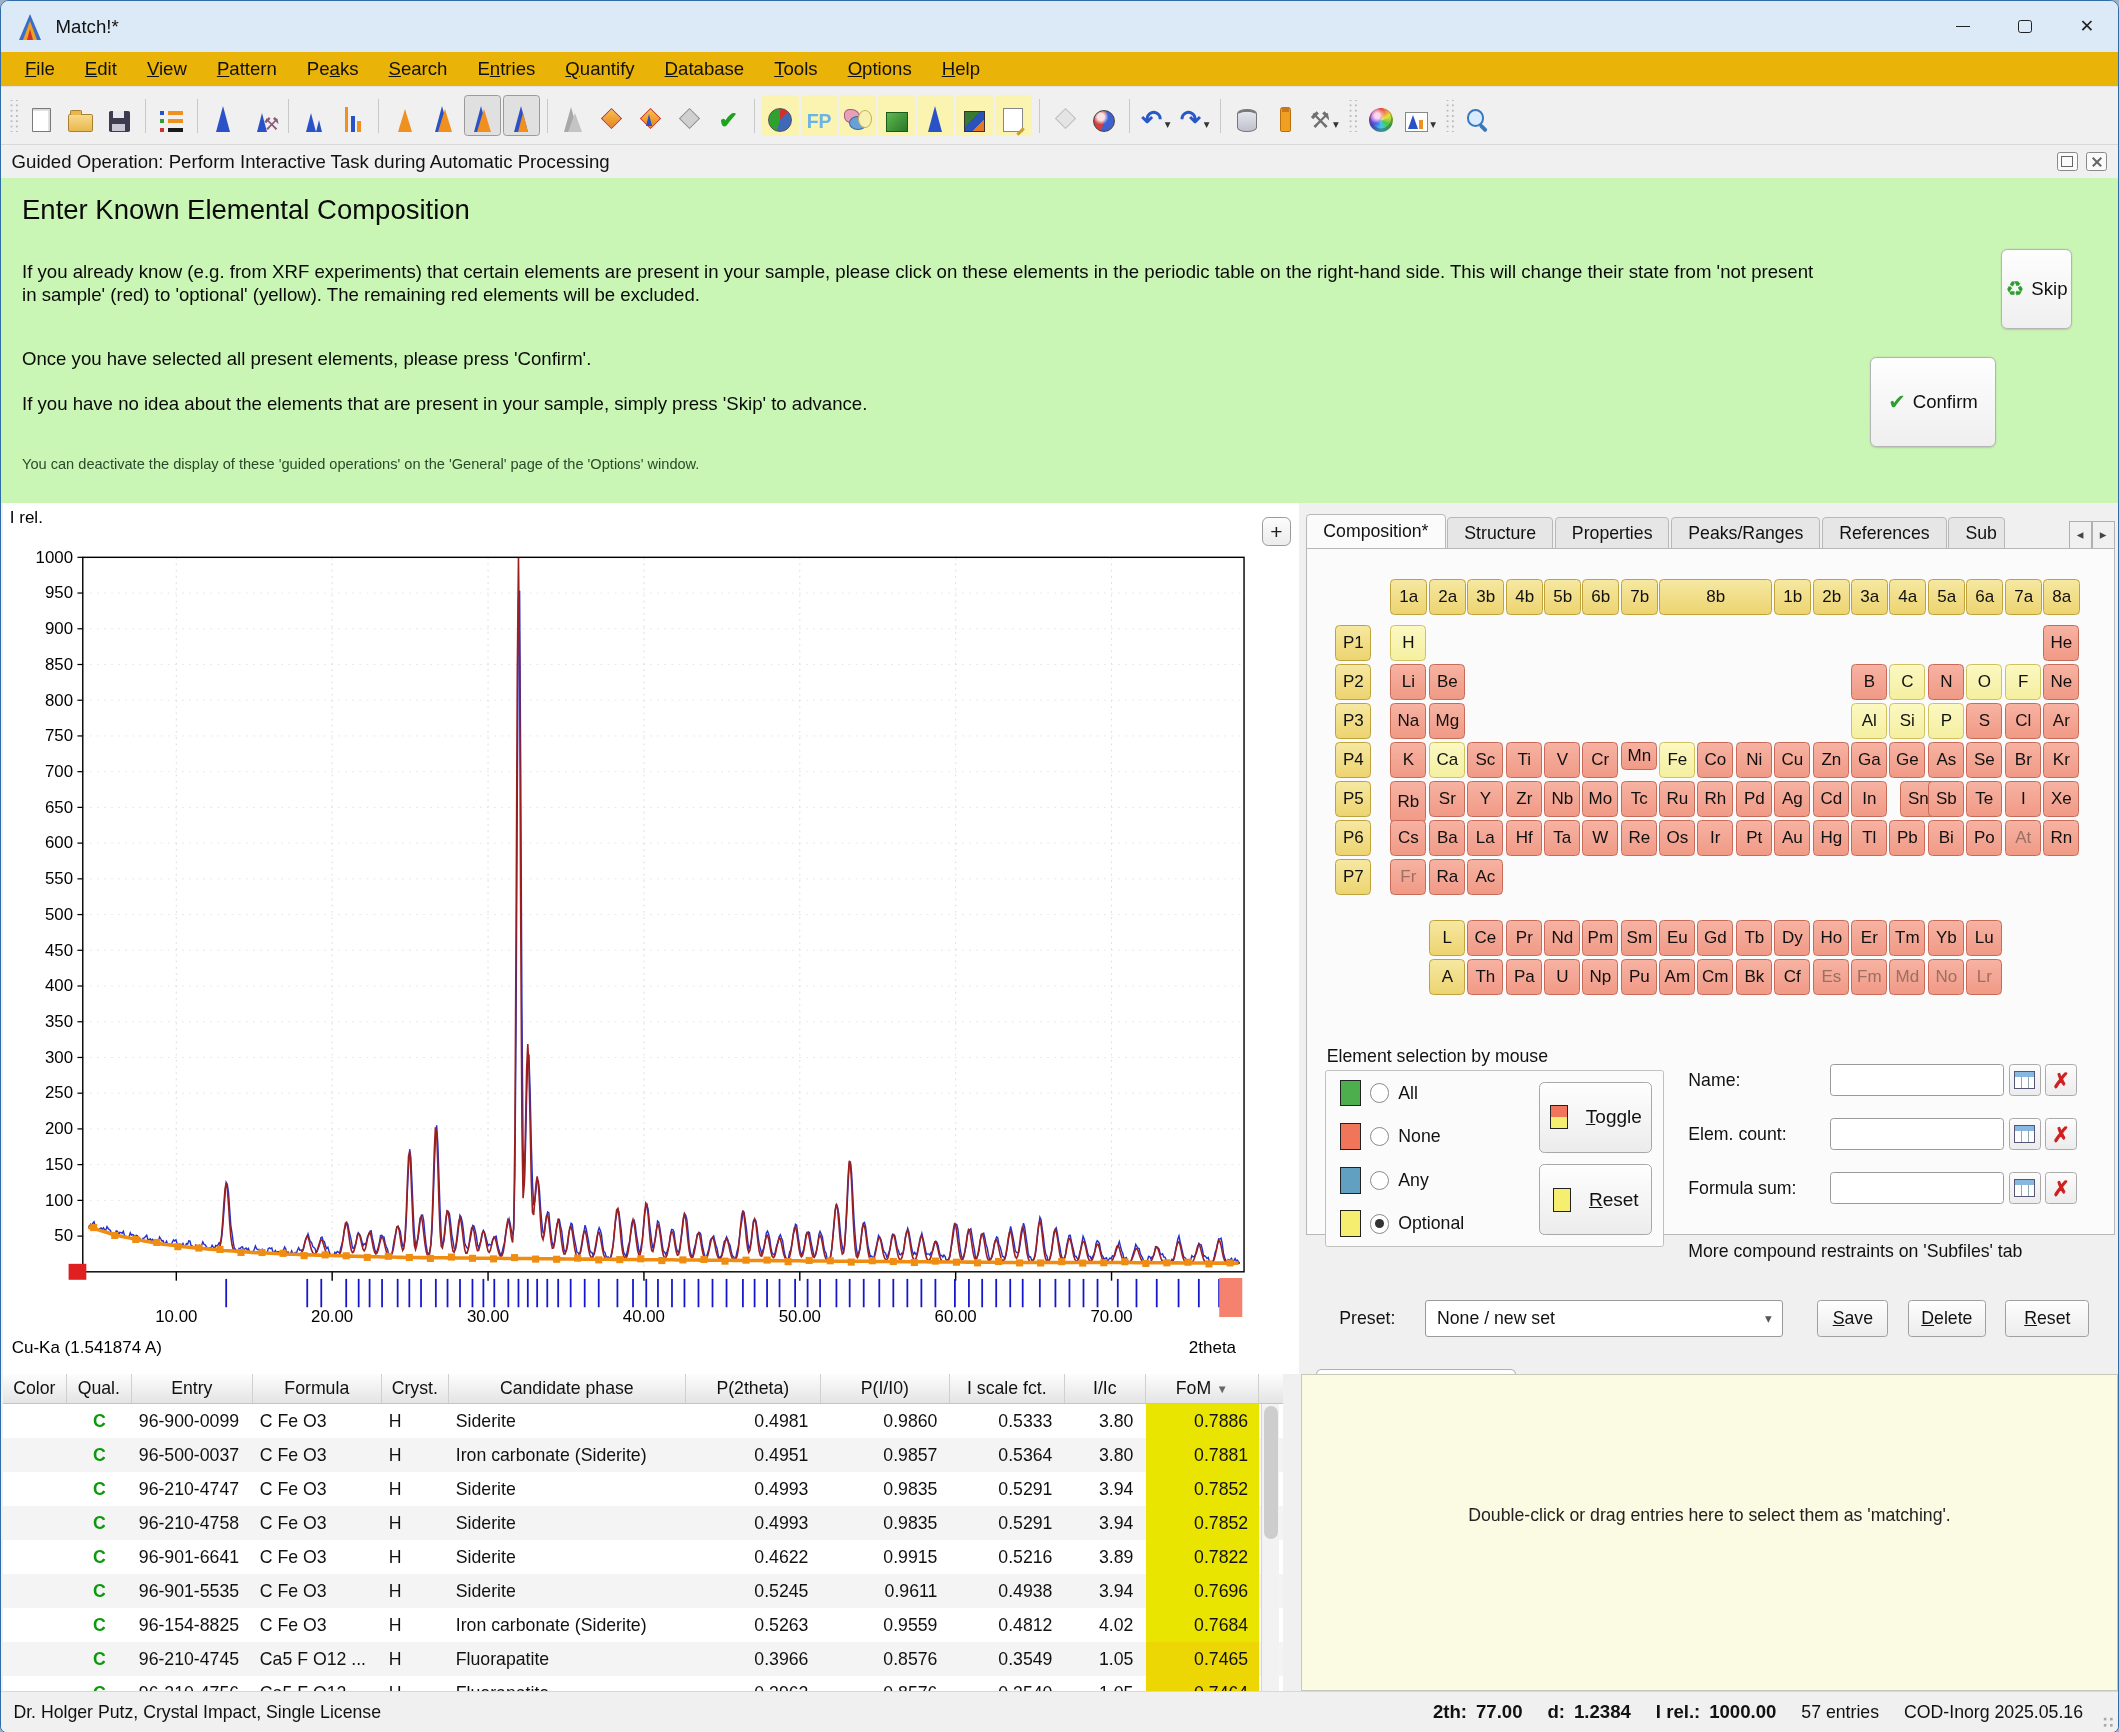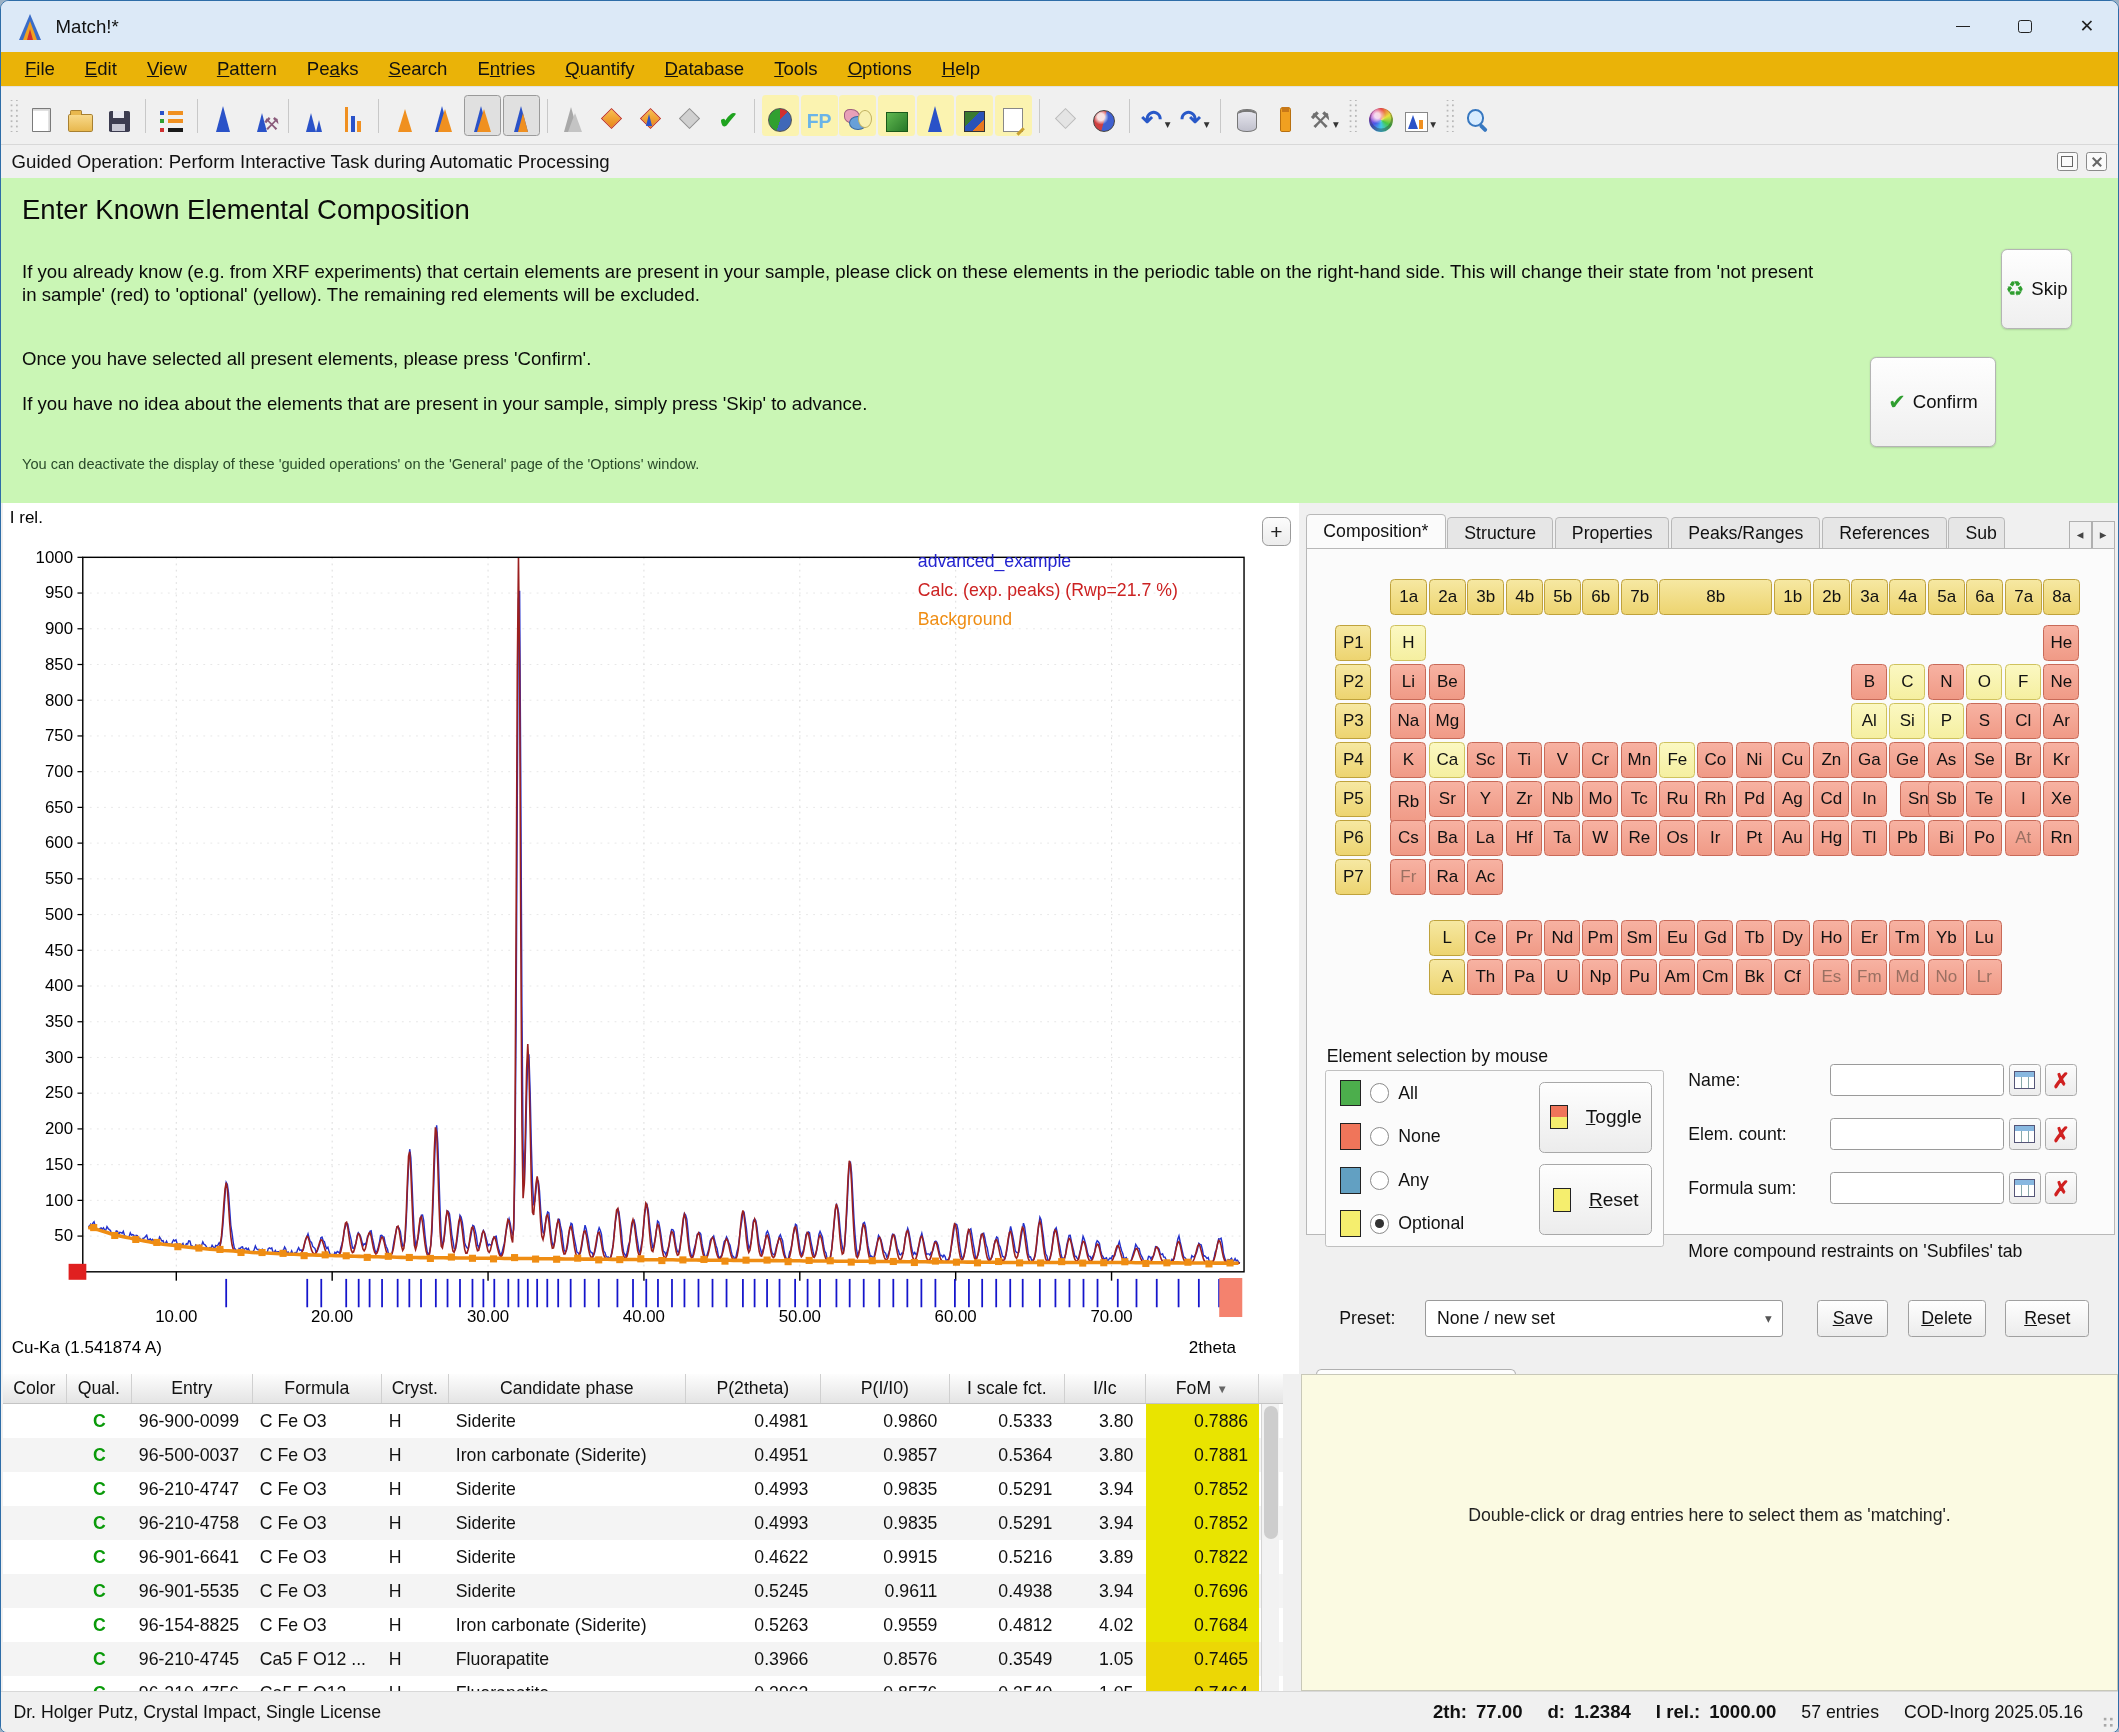--- a/index.html
+++ b/index.html
@@ -656,25 +656,20 @@
         <line x1="1234.711409395973" y1="875" x2="1234.711409395973" y2="907" stroke="#1515cc" stroke-width="2"></line>
         <line x1="1257.5704697986578" y1="875" x2="1257.5704697986578" y2="907" stroke="#1515cc" stroke-width="2"></line>
         <line x1="1278.671140939597" y1="875" x2="1278.671140939597" y2="907" stroke="#1515cc" stroke-width="2"></line>
         <line x1="1301.530201342282" y1="875" x2="1301.530201342282" y2="907" stroke="#1515cc" stroke-width="2"></line>
         <line x1="1326.1476510067114" y1="875" x2="1326.1476510067114" y2="907" stroke="#1515cc" stroke-width="2"></line>
         <line x1="1349.0067114093958" y1="875" x2="1349.0067114093958" y2="907" stroke="#1515cc" stroke-width="2"></line>
         <line x1="1371.8657718120805" y1="875" x2="1371.8657718120805" y2="907" stroke="#1515cc" stroke-width="2"></line>
         <rect x="74" y="858" width="20" height="18" fill="#e02020"></rect>
         <rect x="1372" y="874" width="26" height="44" fill="#f4826e"></rect>
       </svg>
-    <div class="legend">
-        <div style="color: rgb(36, 36, 208);">advanced_example</div>
-        <div style="color: rgb(204, 34, 34);">Calc. (exp. peaks) (Rwp=21.7 %)</div>
-        <div style="color: rgb(239, 141, 19);">Background</div>
-      </div>
     <div class="cuka">Cu-Ka (1.541874 A)</div>
     <div class="xunit">2theta</div>
   </div>
 
   <div class="right-panel">
     <div class="rp-tabs">
         <span class="rtab active">Composition*</span>
         <span class="rtab">Structure</span>
         <span class="rtab">Properties</span>
         <span class="rtab">Peaks/Ranges</span>
@@ -724,21 +719,21 @@
           <div class="pcell x" style="left: 659px; top: 124px; width: 36px; height: 36px;">S</div>
           <div class="pcell x" style="left: 698px; top: 124px; width: 36px; height: 36px;">Cl</div>
           <div class="pcell x" style="left: 736px; top: 124px; width: 36px; height: 36px;">Ar</div>
           <div class="pcell gold" style="left: 28px; top: 163px; width: 36px; height: 36px;">P4</div>
           <div class="pcell x" style="left: 83px; top: 163px; width: 36px; height: 36px;">K</div>
           <div class="pcell o" style="left: 122px; top: 163px; width: 36px; height: 36px;">Ca</div>
           <div class="pcell x" style="left: 160px; top: 163px; width: 36px; height: 36px;">Sc</div>
           <div class="pcell x" style="left: 199px; top: 163px; width: 36px; height: 36px;">Ti</div>
           <div class="pcell x" style="left: 237px; top: 163px; width: 36px; height: 36px;">V</div>
           <div class="pcell x" style="left: 275px; top: 163px; width: 36px; height: 36px;">Cr</div>
-          <div class="pcell x" style="left: 314px; top: 163px; width: 36px; height: 36px;">Mn</div>
+          <div class="pcell x" style="left: 314px; top: 163px; width: 36px; height: 28px;">Mn</div>
           <div class="pcell o" style="left: 352px; top: 163px; width: 36px; height: 36px;">Fe</div>
           <div class="pcell x" style="left: 390px; top: 163px; width: 36px; height: 36px;">Co</div>
           <div class="pcell x" style="left: 429px; top: 163px; width: 36px; height: 36px;">Ni</div>
           <div class="pcell x" style="left: 467px; top: 163px; width: 36px; height: 36px;">Cu</div>
           <div class="pcell x" style="left: 506px; top: 163px; width: 36px; height: 36px;">Zn</div>
           <div class="pcell x" style="left: 544px; top: 163px; width: 36px; height: 36px;">Ga</div>
           <div class="pcell x" style="left: 582px; top: 163px; width: 36px; height: 36px;">Ge</div>
           <div class="pcell x" style="left: 621px; top: 163px; width: 36px; height: 36px;">As</div>
           <div class="pcell x" style="left: 659px; top: 163px; width: 36px; height: 36px;">Se</div>
           <div class="pcell x" style="left: 698px; top: 163px; width: 36px; height: 36px;">Br</div>

